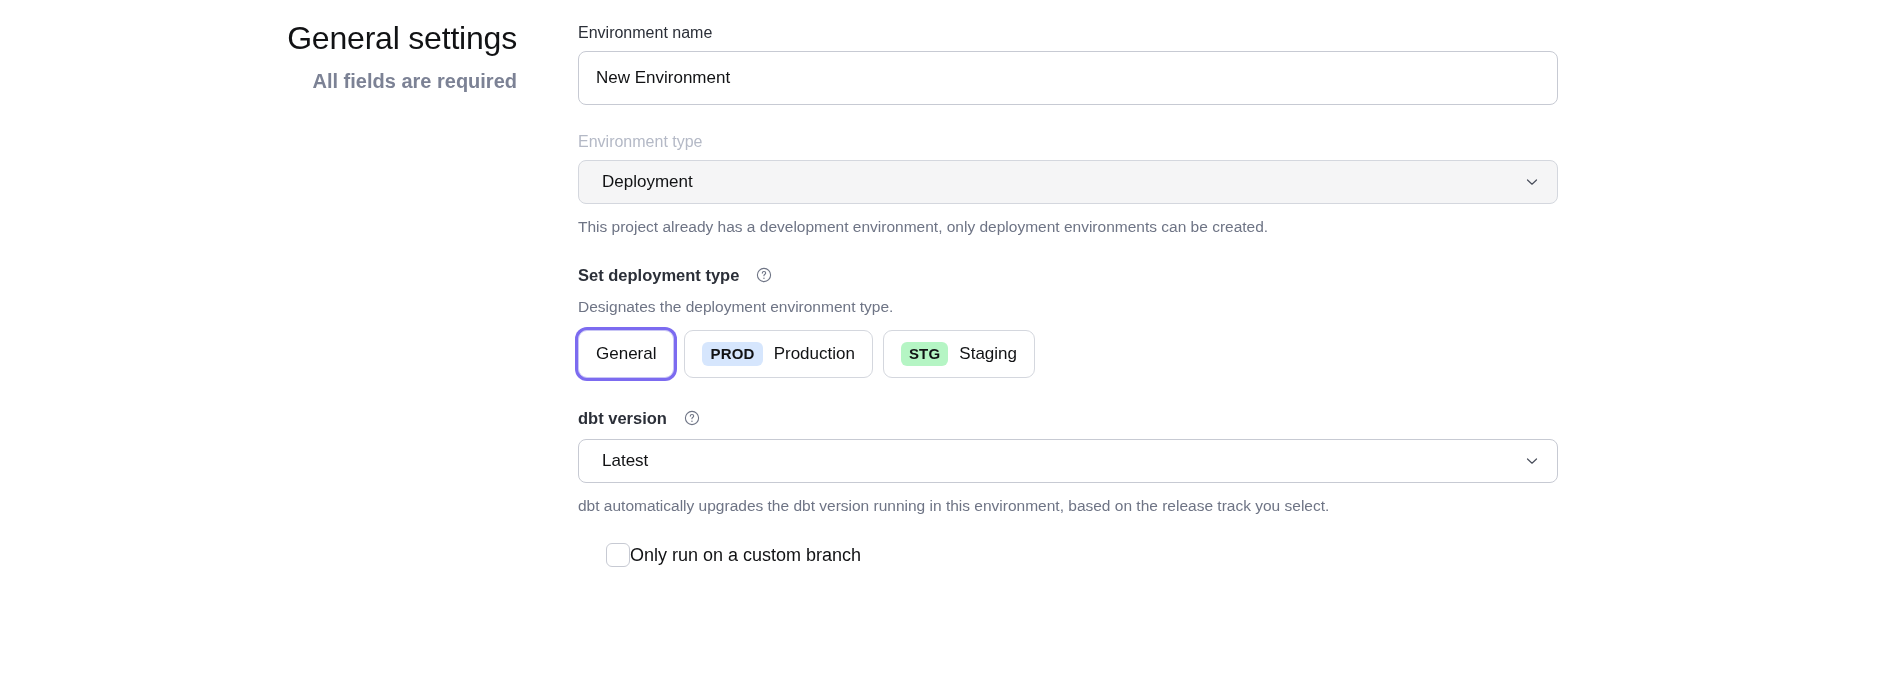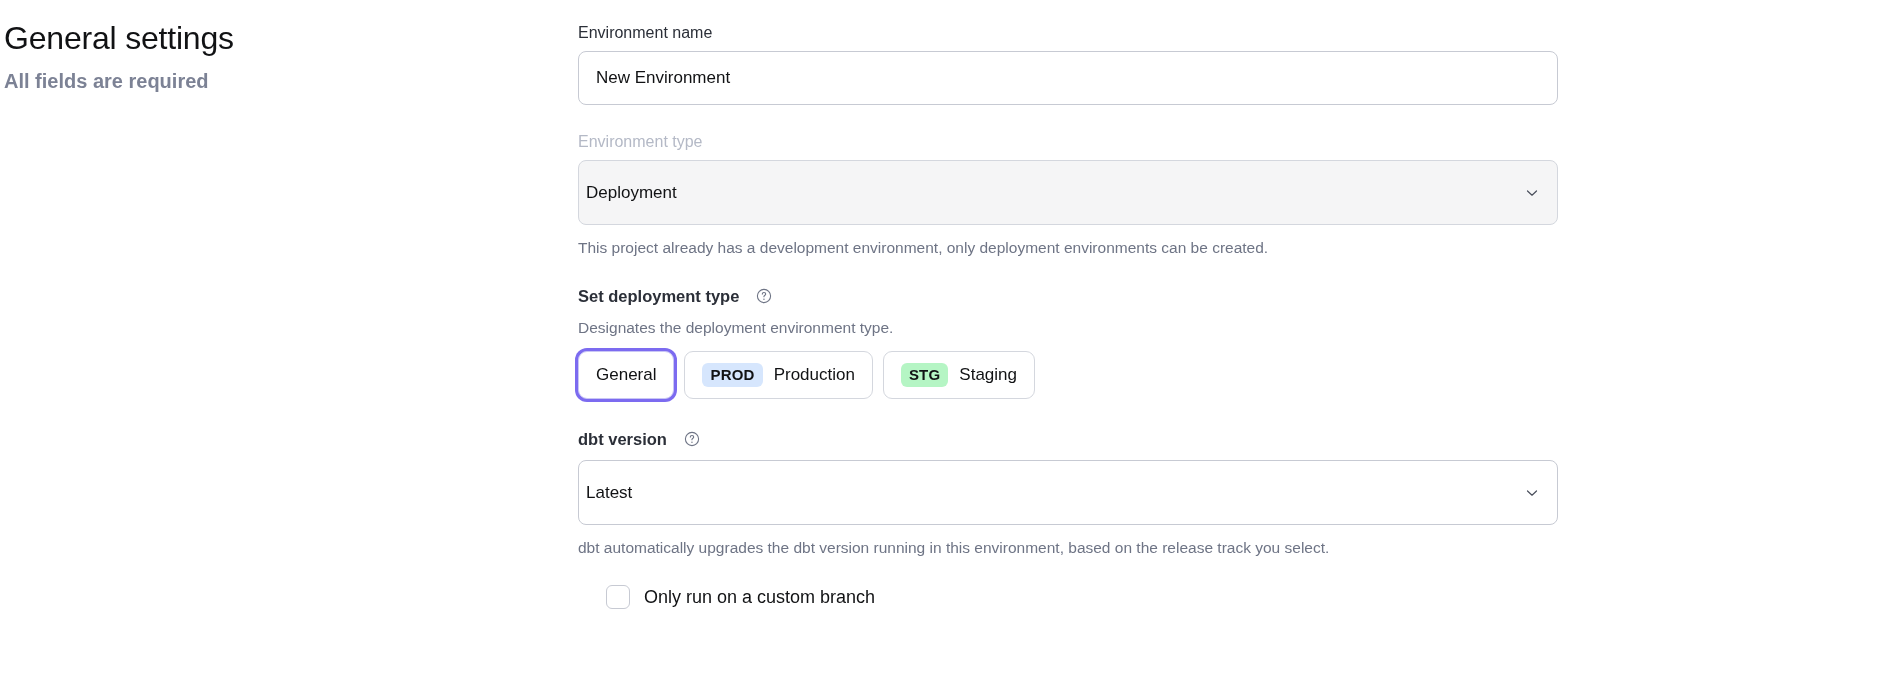--- a/index.html
+++ b/index.html
@@ -14,23 +14,24 @@
     position: relative;
     width: 1890px;
     height: 678px;
     background: #ffffff;
     overflow: hidden;
   }
 
   
   .left-col {
     position: absolute;
-    left: 4px;
+    left: 17px;
     top: 18px;
     width: 500px;
+    text-align: right;
   }
   .page-title {
     font-size: 32px;
     font-weight: 400;
     color: #111214;
     letter-spacing: -0.2px;
     line-height: 40px;
   }
   .page-subtitle {
     margin-top: 12px;
@@ -68,27 +69,27 @@
     color: #111214;
     padding: 0 17px;
     outline: none;
     display: flex;
     align-items: center;
   }
 
   .select-box {
     position: relative;
     width: 100%;
-    height: 65px;
+    height: 44px;
     border: 1px solid #d4d7de;
     border-radius: 8px;
     background: #f5f5f6;
     display: flex;
     align-items: center;
-    padding: 0 7px;
+    padding: 0 23px;
     font-size: 17px;
     color: #111214;
     cursor: pointer;
   }
   .select-box.enabled {
     background: #ffffff;
     border-color: #c7cad3;
   }
   .chev {
     position: absolute;
@@ -158,21 +159,20 @@
     letter-spacing: 0.2px;
     border-radius: 6px;
     padding: 3px 8px;
     line-height: 18px;
     color: #111214;
   }
 
   .checkbox-row {
     display: flex;
     align-items: flex-end;
-    gap: 14px;
     padding-left: 28px;
   }
   .checkbox {
     width: 24px;
     height: 24px;
     border: 1px solid #c7cad3;
     border-radius: 6px;
     background: #ffffff;
     flex: 0 0 auto;
     cursor: pointer;

